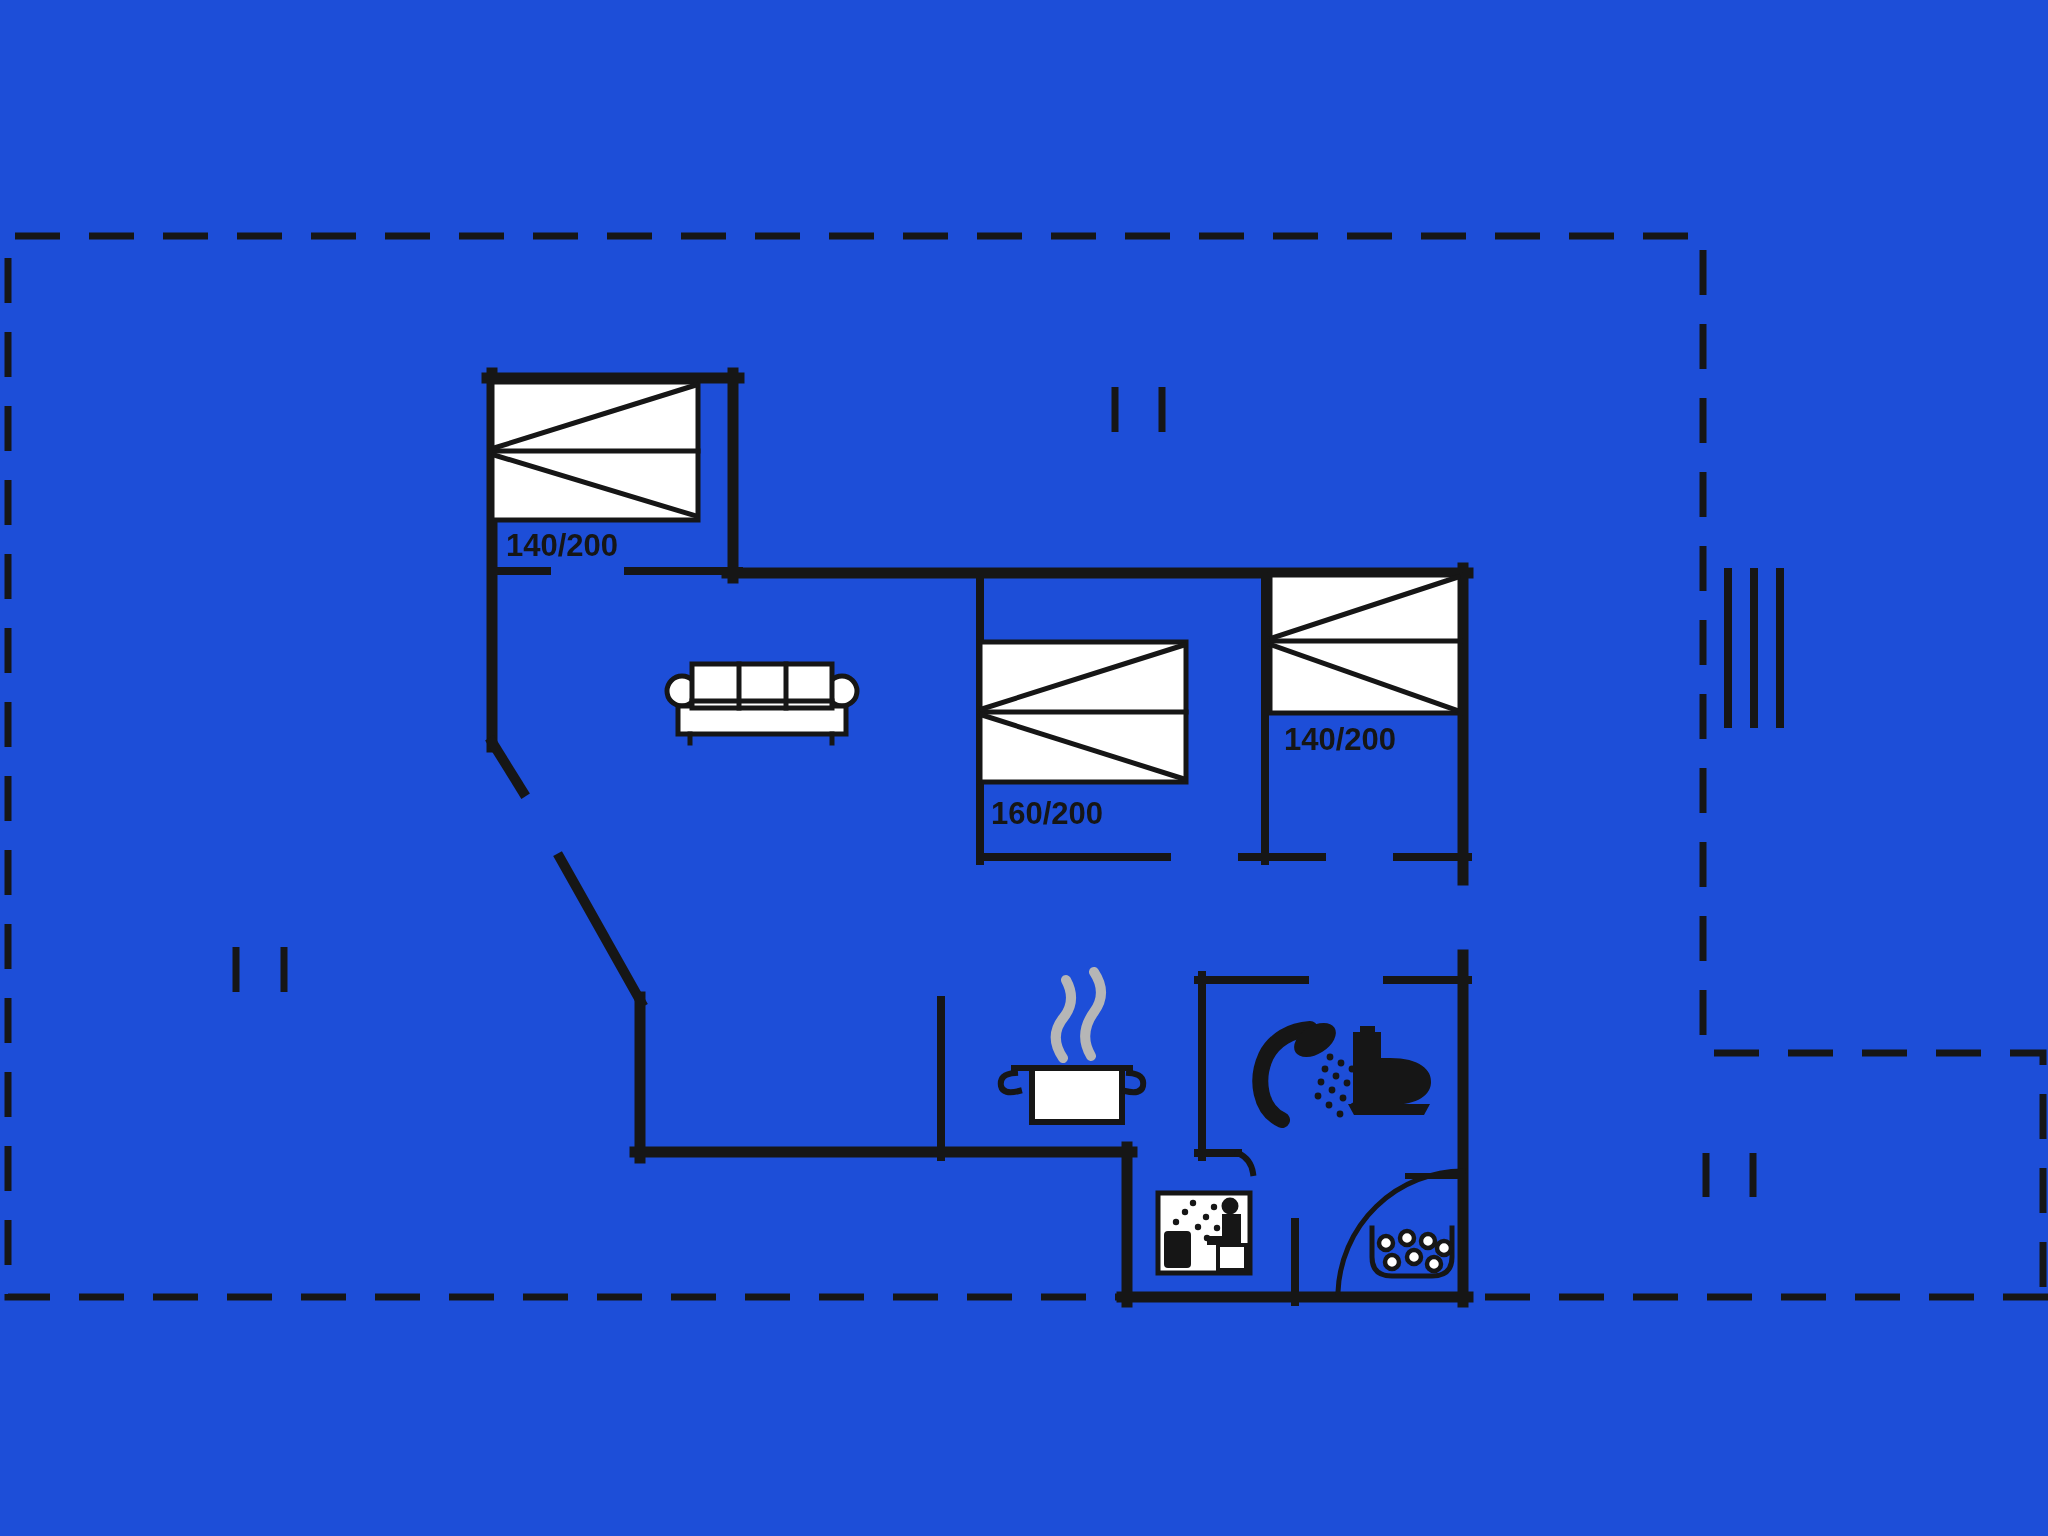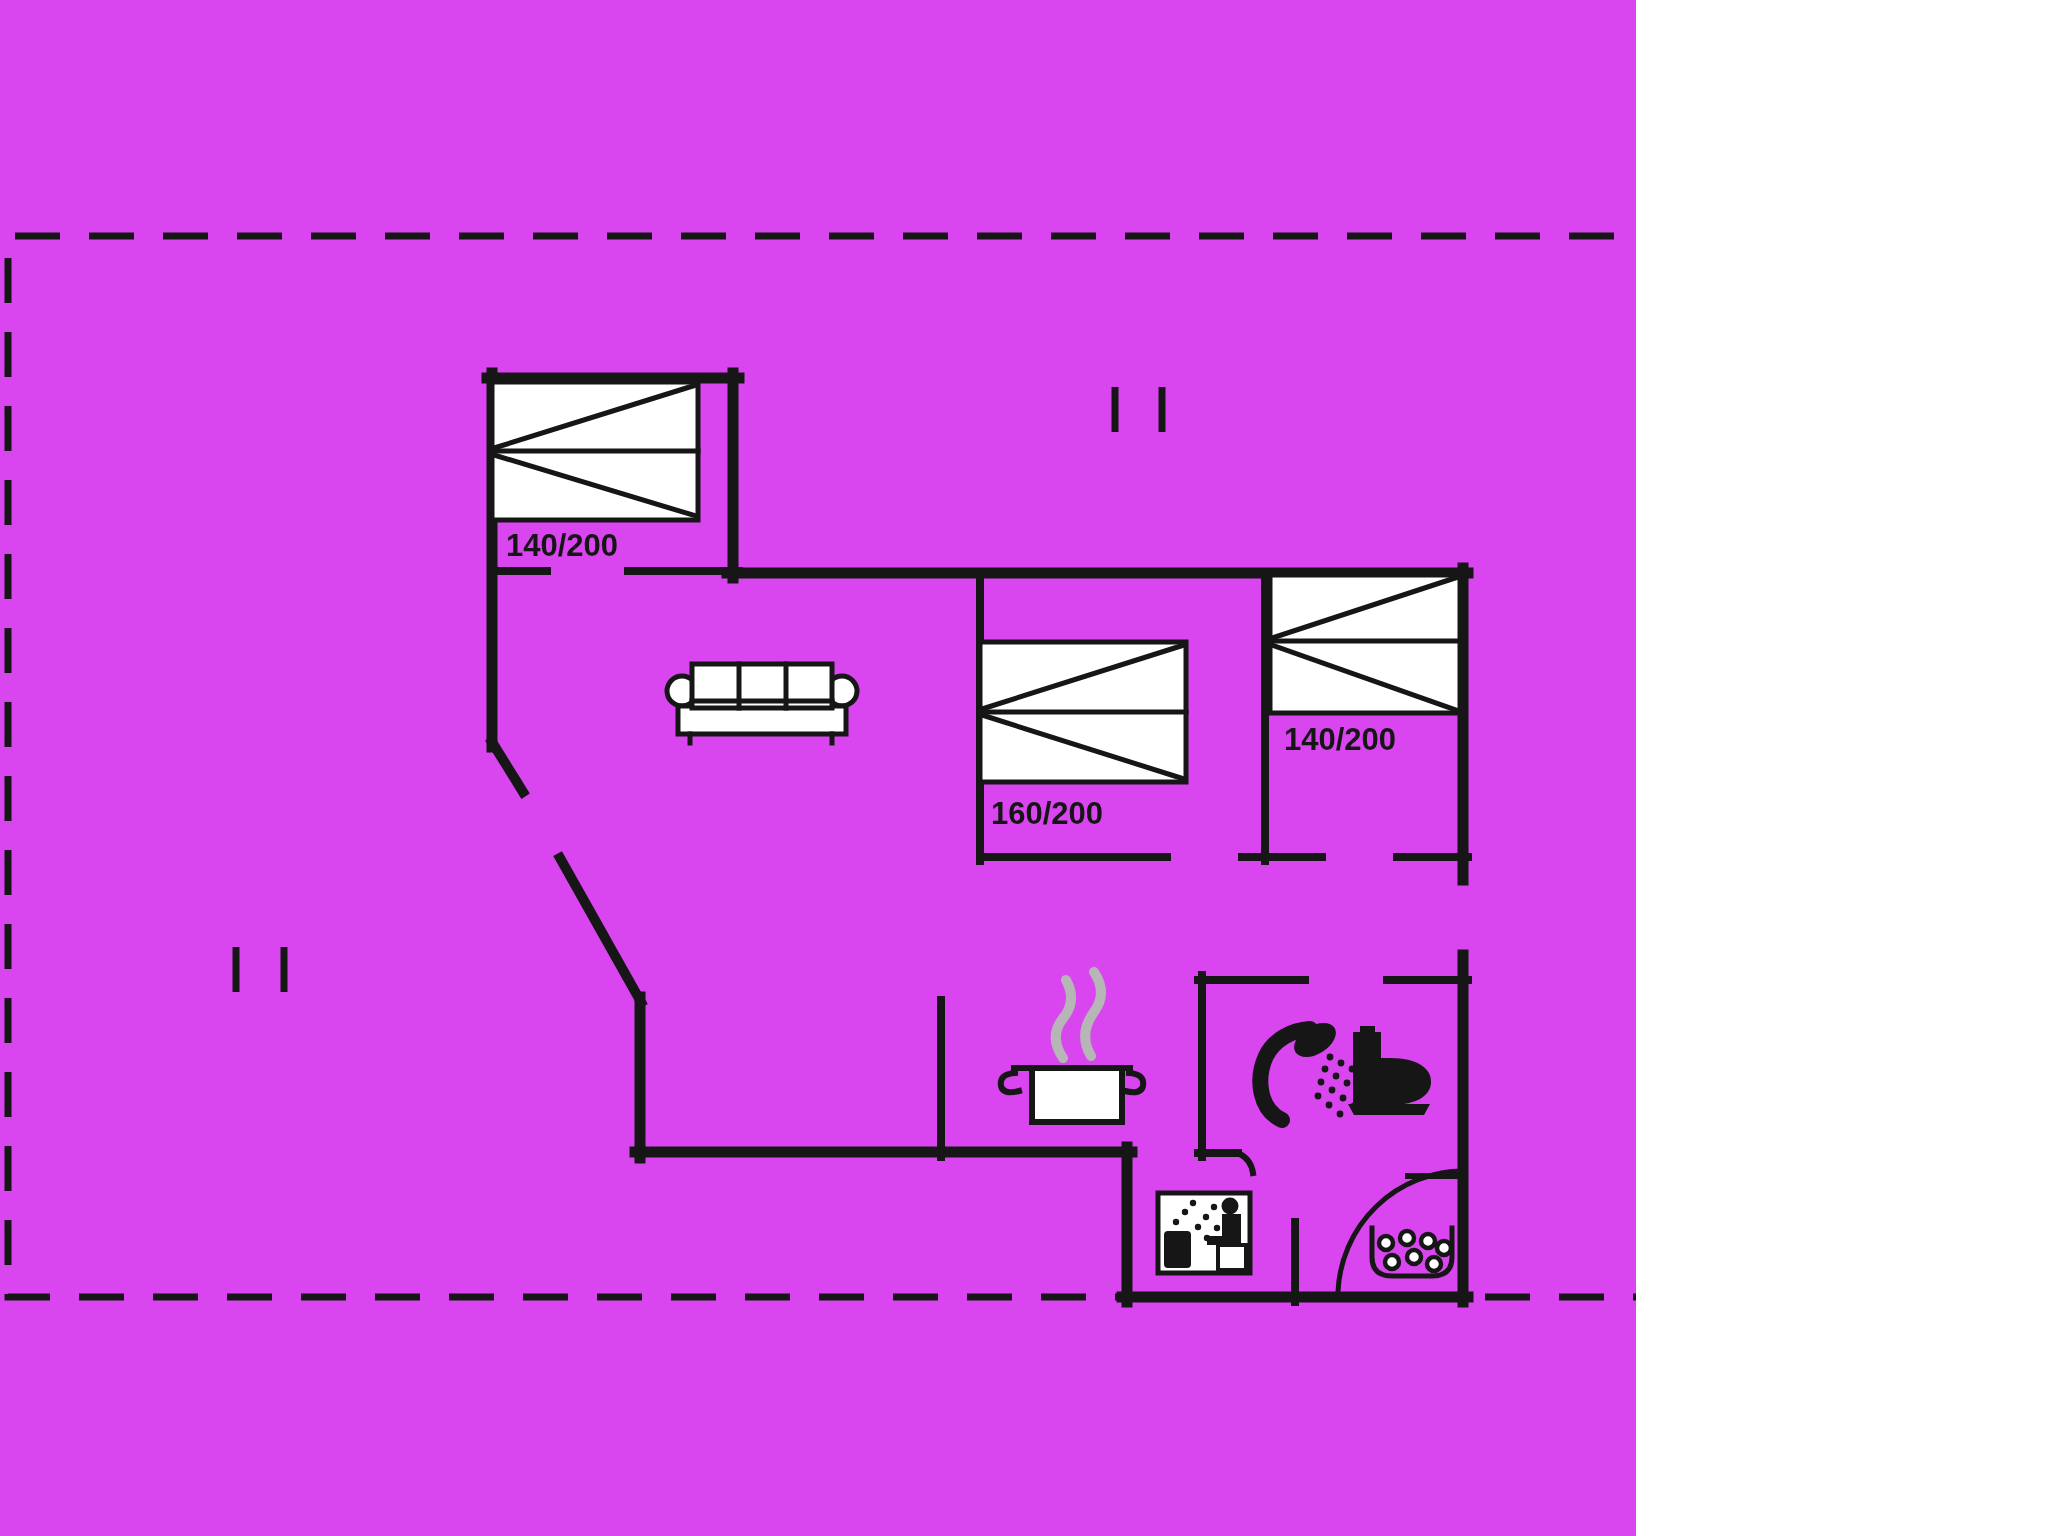--- a/index.html
+++ b/index.html
@@ -1,16 +1,16 @@
 <!DOCTYPE html>
 <html><head>
 <meta charset="utf-8">
 <style>
   html,body{margin:0;padding:0;background:#ffffff;}
-  .stage{position:relative;width:1636px;height:1536px;background:#d946ef;overflow:hidden;}
+  .stage{position:relative;width:2048px;height:1536px;background:#1d4ed8;overflow:hidden;}
   svg{display:block;}
   .wall{stroke:#161616;fill:none;stroke-linecap:square;}
   .w11{stroke-width:11;}
   .w10{stroke-width:10;}
   .w8{stroke-width:8;}
   .w6{stroke-width:6;}
   .thin{stroke:#161616;fill:none;stroke-width:5;stroke-linecap:square;}
   .dashed{stroke:#161616;fill:none;stroke-width:7;stroke-dasharray:45 29;stroke-linecap:butt;}
   .tick{stroke:#161616;stroke-width:7;stroke-linecap:butt;}
   .hatch{stroke:#161616;stroke-width:8;stroke-linecap:butt;}

